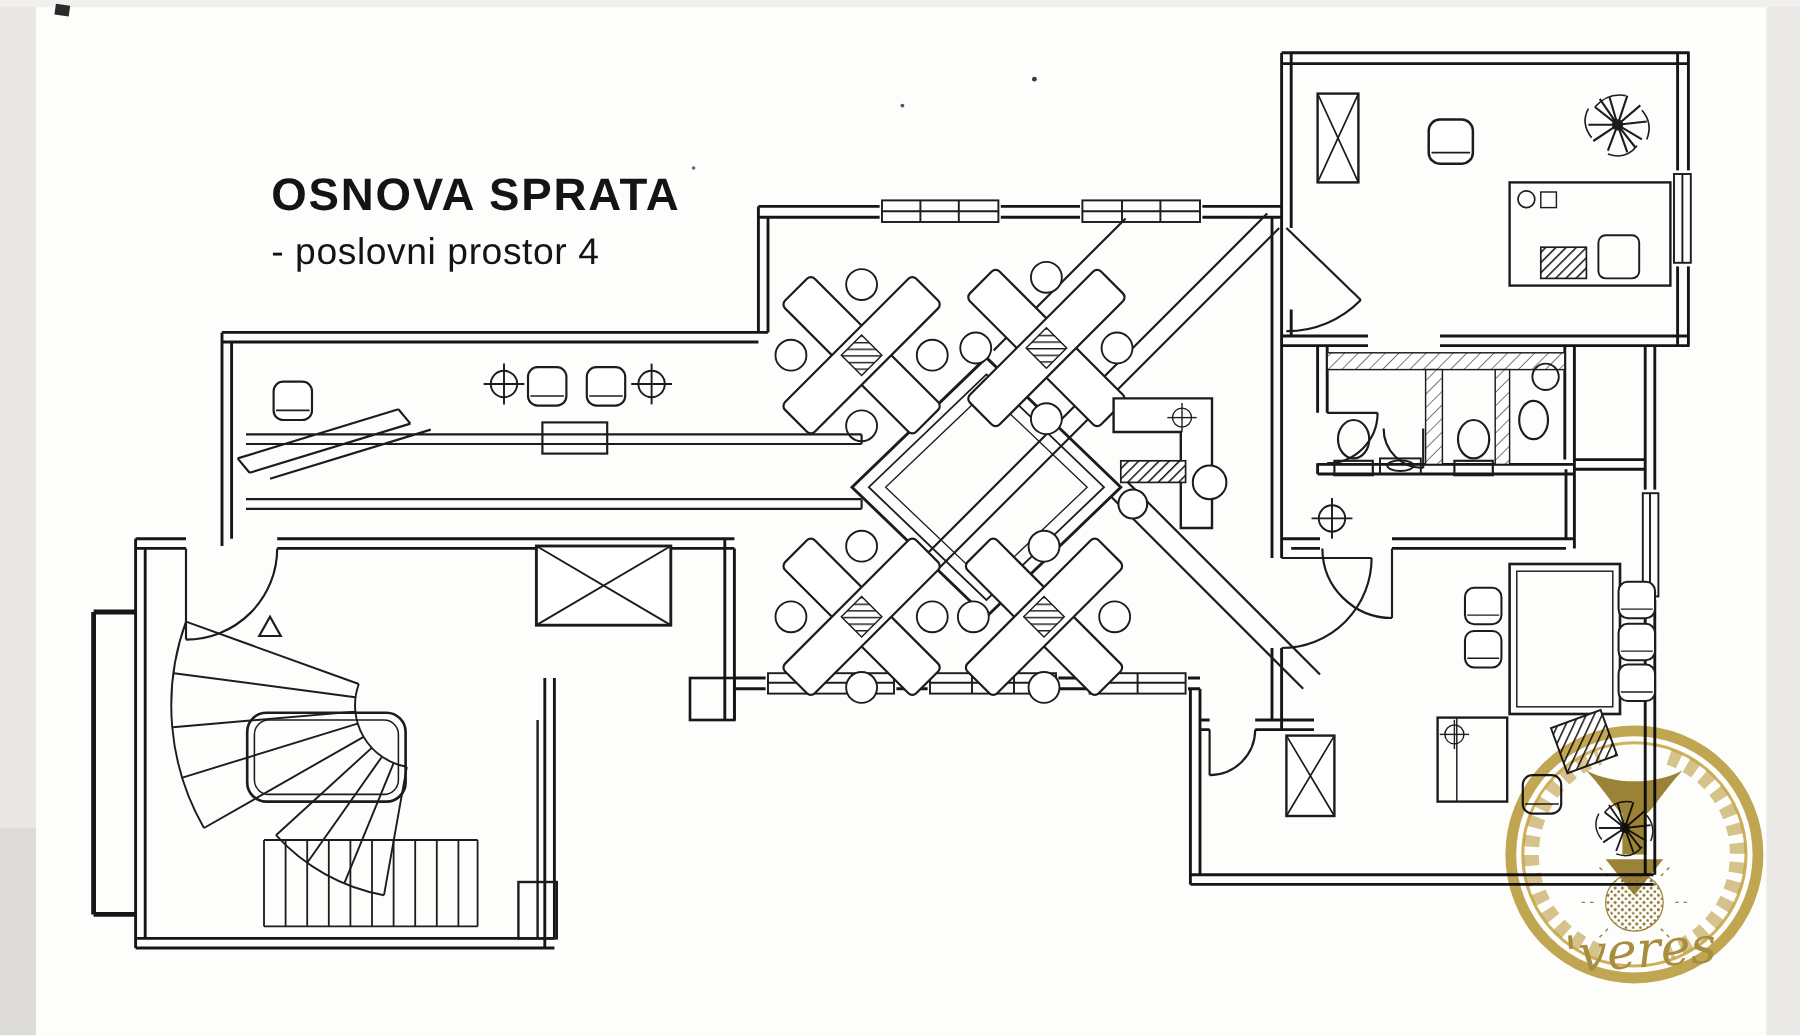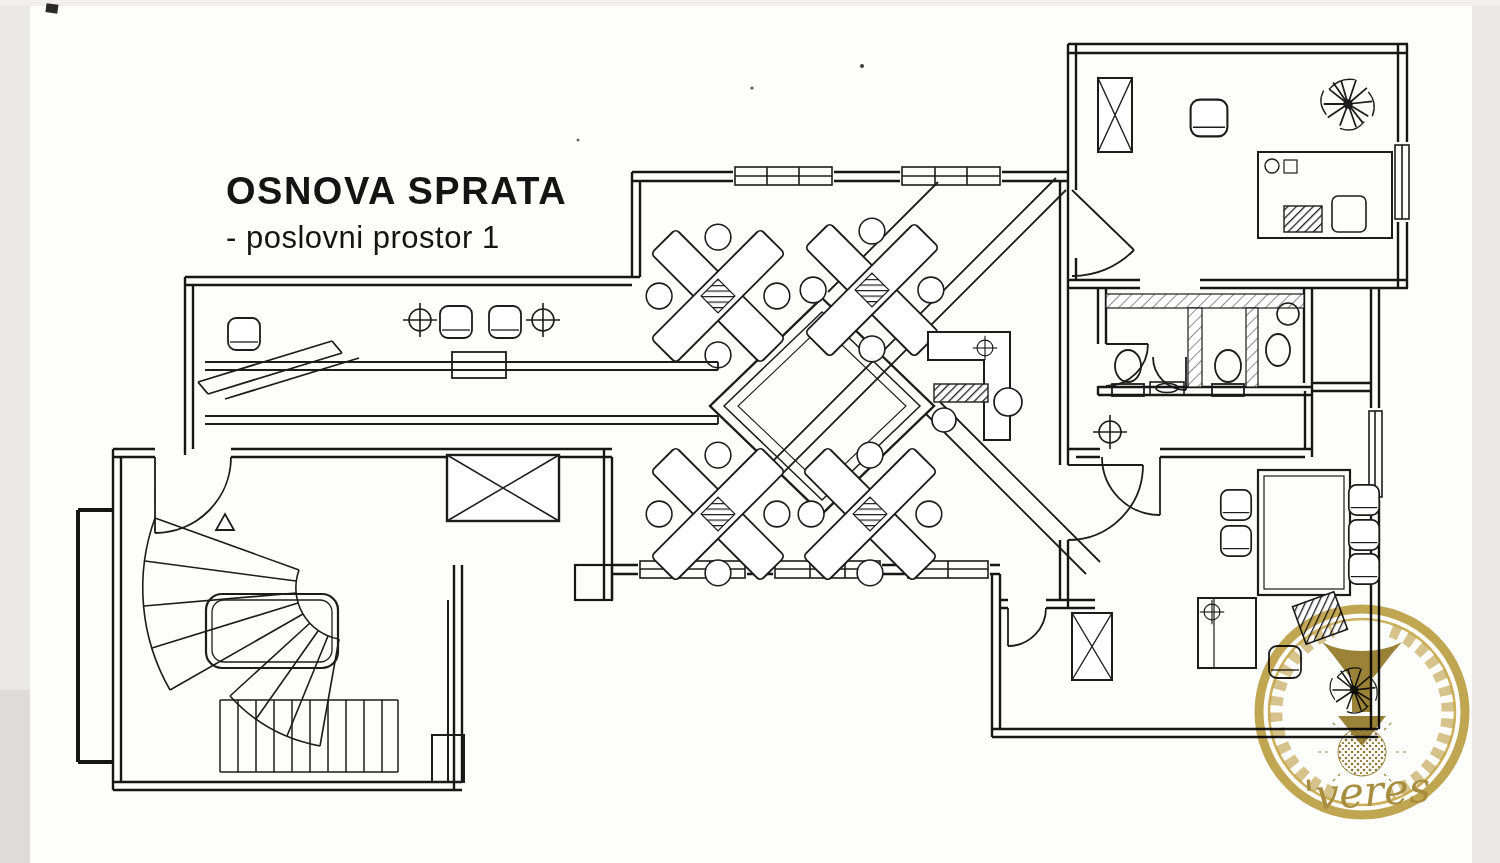--- a/index.html
+++ b/index.html
@@ -1,32 +1,32 @@
 <!DOCTYPE html>
 <html><head>
 <meta charset="utf-8">
 <style>
   html,body{margin:0;padding:0;background:#ffffff;}
   .stage{
     position:relative;width:1500px;height:863px;overflow:hidden;
     background:#fdfdfc;font-family:"Liberation Sans",sans-serif;
   }
   .stage svg{position:absolute;left:0;top:0;}
-  .title-block{position:absolute;left:226px;top:170px;color:#141414;z-index:3;}
+  .title-block{position:absolute;left:226px;top:142px;color:#141414;z-index:3;}
   .title-line1{font-size:38px;font-weight:700;letter-spacing:1.5px;}
   .title-line2{font-size:31px;font-weight:500;letter-spacing:.5px;margin-top:7px;}
 </style>
 </head>
 <body>
 
 <div class="stage">
 
   <div class="title-block">
     <div class="title-line1">OSNOVA SPRATA</div>
-    <div class="title-line2">- poslovni prostor 1</div>
+    <div class="title-line2">- poslovni prostor 4</div>
   </div>
 
   <svg width="1500" height="863" viewBox="0 0 1500 863">
 
     <defs>
       <pattern id="stripes" width="6" height="6" patternUnits="userSpaceOnUse" patternTransform="rotate(45)">
         <rect width="6" height="6" fill="#ffffff"></rect>
         <line x1="0" y1="0" x2="0" y2="6" stroke="#1c1c1c" stroke-width="2.6"></line>
       </pattern>
       <pattern id="tile" width="8" height="8" patternUnits="userSpaceOnUse" patternTransform="rotate(45)">

